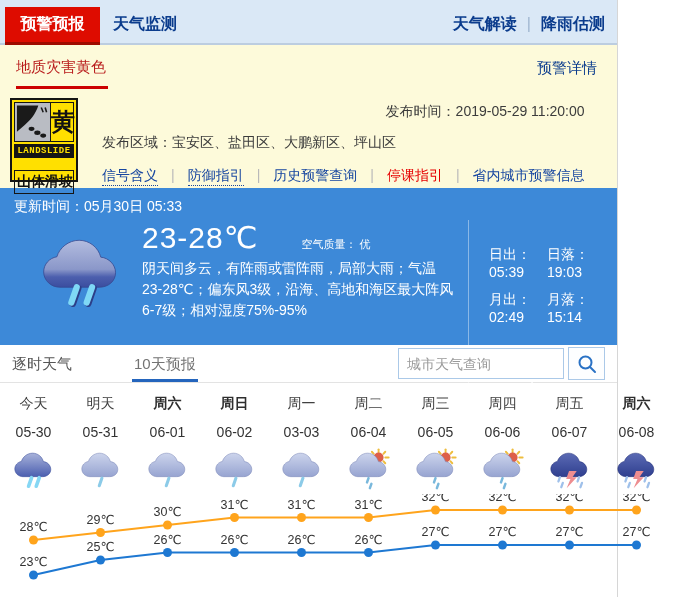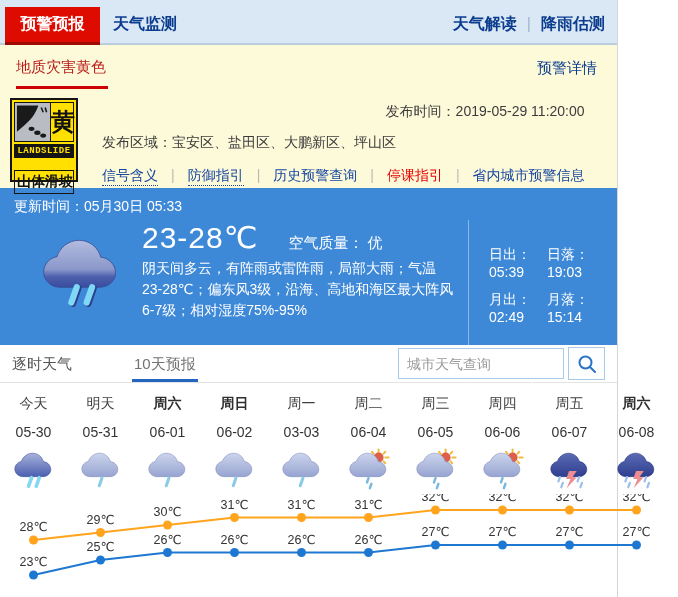--- a/index.html
+++ b/index.html
@@ -42,21 +42,21 @@
   
   .blue { background:#3d89d8; color:#fff; height:157px; padding:10px 16px 8px 14px; }
   .blue-row1 { display:flex; justify-content:space-between; align-items:baseline; }
   .period { font-size:15px; font-weight:bold; }
   .update { font-size:14px; }
   .blue-row2 { display:flex; margin-top:4px; }
   .big-icon { width:92px; margin:6px 14px 0 22px; flex:none; }
   .temp-block { width:312px; flex:none; }
   .temp-line { display:flex; align-items:baseline; }
   .temp { font-size:30px; letter-spacing:1px; }
-  .aq { margin-left:30px; font-size:15px; }
+  .aq { margin-left:43px; font-size:11px; }
   .desc { font-size:14px; line-height:1.5; margin-top:3px; }
   .sunmoon-block { flex:1; margin-left:14px; border-left:1px solid rgba(255,255,255,.4); padding-left:20px; }
   .sm-grid { display:grid; grid-template-columns:1fr 1fr; gap:11px 4px; margin-top:26px; font-size:14px; }
   .solar { margin-top:24px; font-size:14px; }
 
   
   .tabs { height:38px; display:flex; align-items:stretch; padding:0 0 0 10px; border-bottom:1px solid #e3e3e3; }
   .tab { font-size:15px; color:#555; display:flex; align-items:center; padding:4px 2px 0 2px;
       margin-right:26px; border-bottom:3px solid transparent; cursor:pointer; }
   .tab.active { color:#737373; border-bottom-color:#2465bd;margin-left:32px; }

